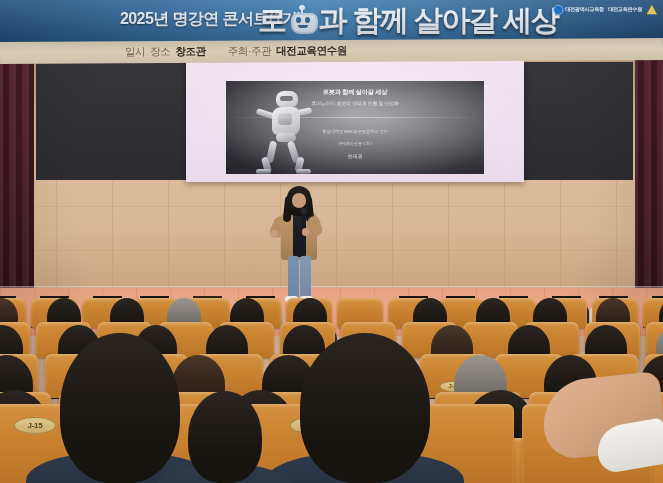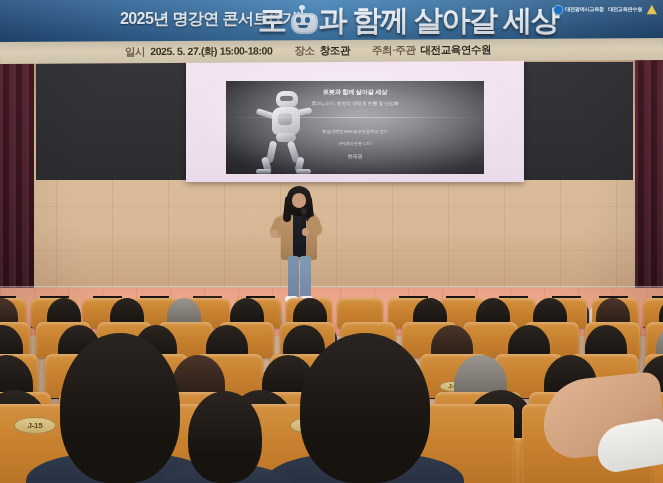--- a/index.html
+++ b/index.html
@@ -68,21 +68,21 @@
     position:absolute;left:0;top:40px;width:663px;height:22px;
     background:linear-gradient(180deg,#c6bca8 0%,#d9cdb6 45%,#cfc2ab 100%);
     transform:rotate(-0.35deg);
     overflow:hidden;
   }
   .info-row{
     position:absolute;left:0;top:0;height:22px;width:100%;
     display:flex;align-items:center;
     font-size:10.5px;letter-spacing:-.4px;white-space:nowrap;
   }
-  .info-label{color:#6a5f48;font-weight:bold;margin-right:5px;}
+  .info-label{color:#6a5f48;font-weight:normal;margin-right:5px;}
   .info-value{color:#2f2a22;font-weight:bold;margin-right:22px;}
   .info-value.date{color:#3a3222;}
   .info-pad{width:125px;flex:none;}
   #banner-logos{
     position:absolute;right:6px;top:4px;
     display:flex;align-items:center;gap:5px;
     transform:scale(.85);transform-origin:right center;
   }
   .logo-mark{
     height:11px;display:flex;align-items:center;gap:2px;
@@ -579,21 +579,20 @@
     <div id="banner-subtitle">2025년 명강연 콘서트(1기)</div>
     <div id="banner-title">
       <span>로</span><span class="robot-glyph"><span class="rant"></span><span class="rhead"></span><span class="reye l"></span><span class="reye r"></span><span class="rmouth"></span></span><span>과 함께 살아갈 세상</span>
     </div>
   </div>
 
   <div id="banner-info">
     <div class="info-row">
       <span class="info-pad"></span>
       <span class="info-label">일시</span>
-      <span class="info-value date">2025. 5. 27.(화) 15:00-18:00</span>
       <span class="info-label">장소</span>
       <span class="info-value">창조관</span>
       <span class="info-label">주최·주관</span>
       <span class="info-value">대전교육연수원</span>
     </div>
   </div>
 
   <div id="banner-logos">
     <span class="logo-mark">
         <span class="logo-dot"></span>

